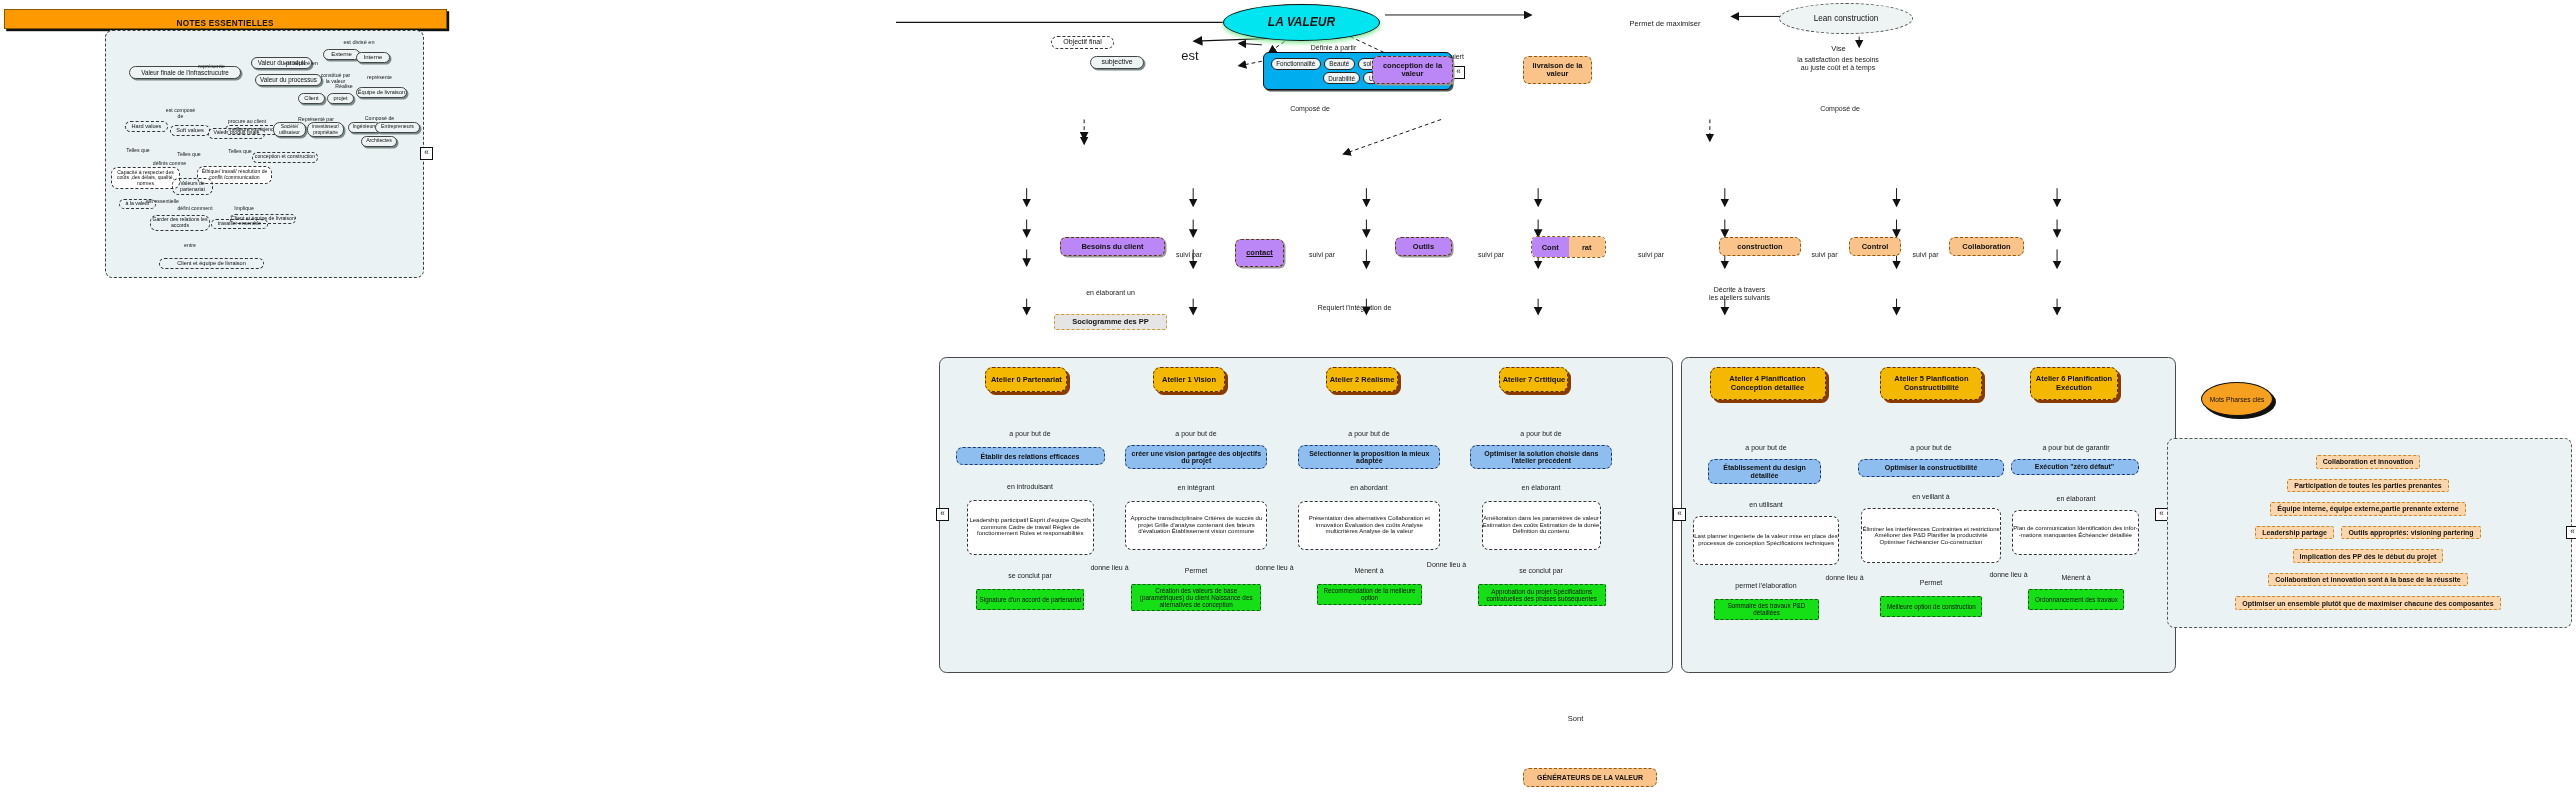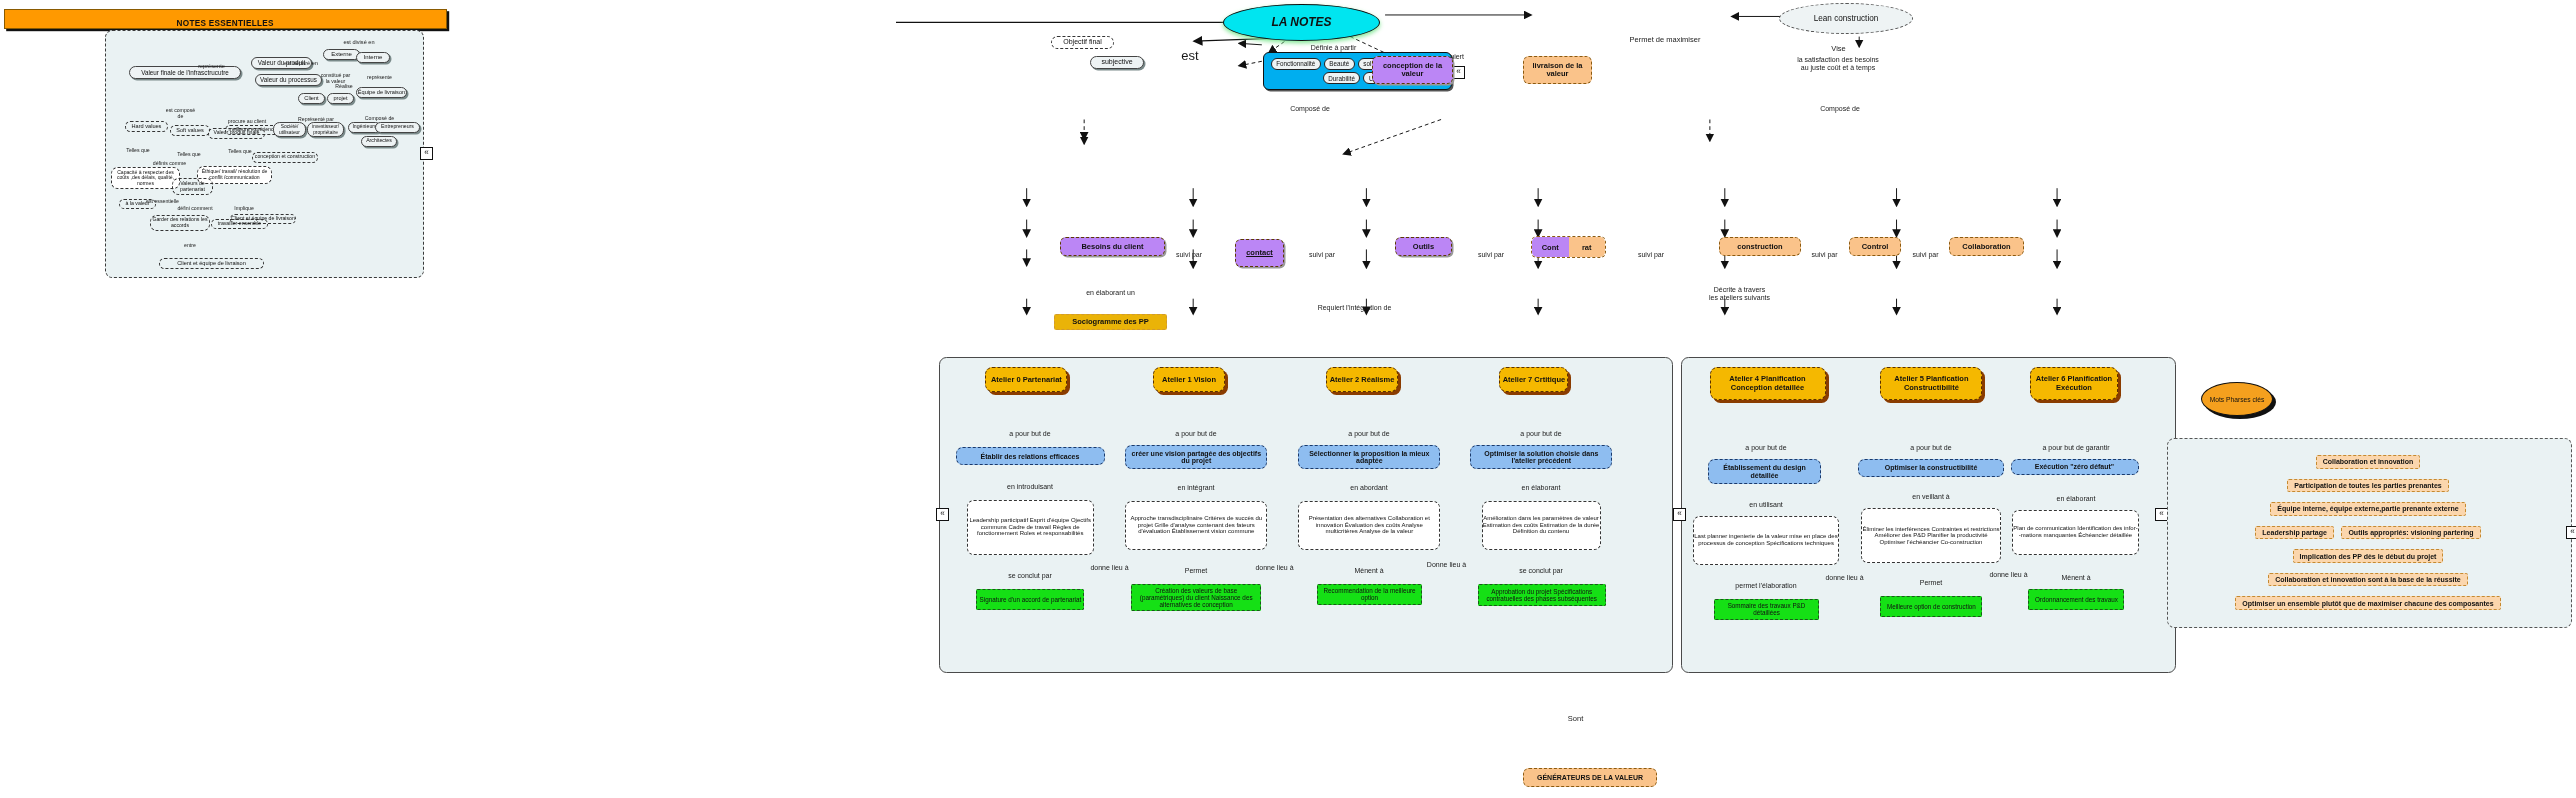--- a/index.html
+++ b/index.html
@@ -45,21 +45,21 @@
   .chip{background:#eef3f4;border:1.1px solid #222;border-radius:6.7px;display:inline-flex;
         align-items:center;justify-content:center;text-align:center;box-sizing:border-box;}
   .b-purple{background:#bb86f5;border:1.1px dashed #5a3a00;border-radius:6px;
             font-weight:bold;box-shadow:1.5px 1.5px 0 #999;}
   .b-orange{background:#fac38a;border:1.1px dashed #8a5a10;border-radius:6px;font-weight:bold;}
   .b-orange-lt{background:#fbd6ad;border:1.1px dashed #c58a30;border-radius:2.2px;font-weight:bold;}
   .b-atelier{background:#f5b800;border:1.5px dashed #5a3000;border-radius:7.5px;font-weight:bold;
              box-shadow:3px 3px 0 #8a3c00;color:#111;}
   .b-blue{background:#8ebdf0;border:1.1px dashed #1b3a6b;border-radius:6.7px;font-weight:bold;}
   .b-green{background:#15e015;border:1.1px dashed #1a5a1a;border-radius:1.5px;}
-  .b-socio{background:#eab308;border:1.1px dashed #d09a30;border-radius:2.2px;font-weight:bold;}
+  .b-socio{background:#e5e5e5;border:1.1px dashed #d09a30;border-radius:2.2px;font-weight:bold;}
 
   .split{position:absolute;display:flex;border:1.1px dashed #8a5a10;border-radius:6px;
          overflow:hidden;box-sizing:border-box;}
   .split .lft{background:#bb86f5;display:flex;align-items:center;justify-content:center;
               font-weight:bold;}
   .split .rgt{background:#fac38a;display:flex;align-items:center;justify-content:center;
               font-weight:bold;}
 
   .collapse{position:absolute;width:11.2px;height:11.2px;border:0.7px solid #111;background:#fff;
             font-size:8.2px;line-height:9.7px;text-align:center;}
@@ -251,26 +251,26 @@
   <div class="node n-dash" style="left:211px;top:219px;width:57px;height:9.7px;font-size:5.2px;">
     <span>travailler ensemble</span>
     </div>
   <div class="lbl" style="left:175px;top:237px;width:30px;font-size:5.2px;">
     <span>entre</span></div>
   <div class="node n-dash" style="left:159px;top:258px;width:105px;height:10.5px;font-size:5.6px;">
     <span>Client et équipe de livraison</span>
     </div>
 
   <div class="ellipse e-valeur" style="left:1223px;top:3.7px;width:157px;height:37px;font-size:12px;">
-    <span>LA NOTES</span>
+    <span>LA VALEUR</span>
     </div>
   <div class="ellipse e-lean" style="left:1779px;top:3px;width:134px;height:31px;font-size:8.2px;">
     <span>Lean construction</span>
     </div>
-  <div class="lbl" style="left:1598px;top:27px;width:134px;font-size:7.5px;">
+  <div class="lbl" style="left:1598px;top:11px;width:134px;font-size:7.5px;">
     <span>Permet de maximiser</span></div>
   <div class="lbl" style="left:1816px;top:36px;width:45px;font-size:7.5px;">
     <span>Vise</span></div>
   <div class="lbl" style="left:1756px;top:48px;width:164px;font-size:7px;">
     <span>la satisfaction des besoins
 au juste coût et à temps</span></div>
 
   <div class="lbl" style="left:1175px;top:34px;width:30px;font-size:13px;">
     <span>est</span></div>
   <div class="node n-dash" style="left:1051px;top:36px;width:63px;height:12.7px;font-size:7px;">

